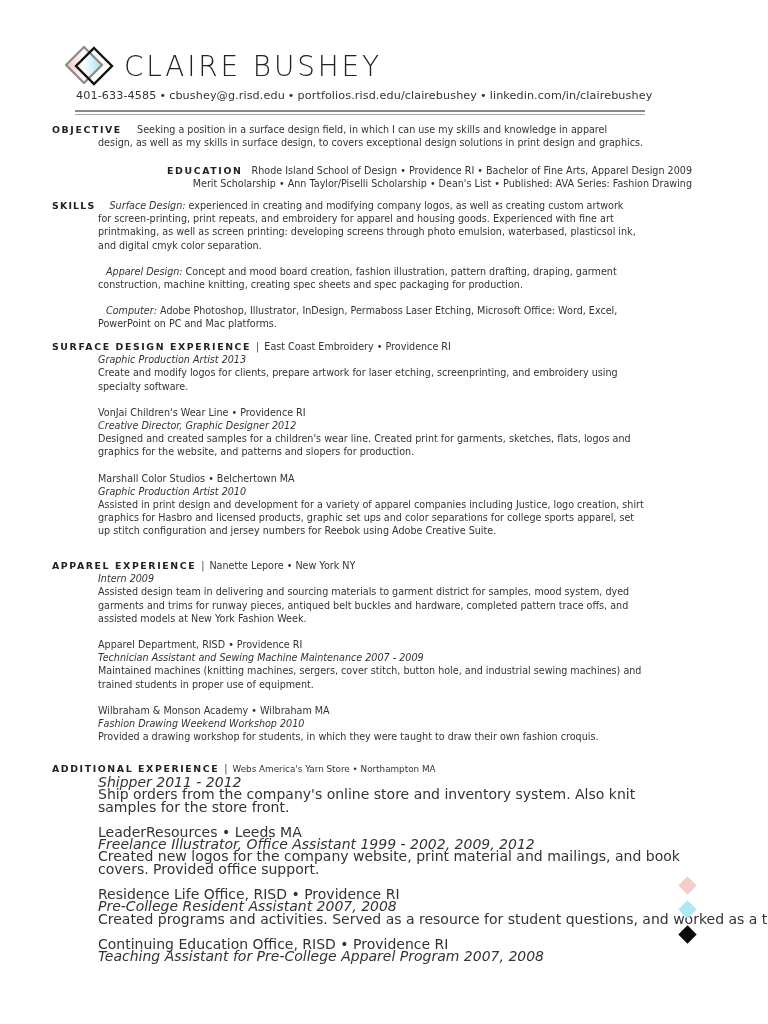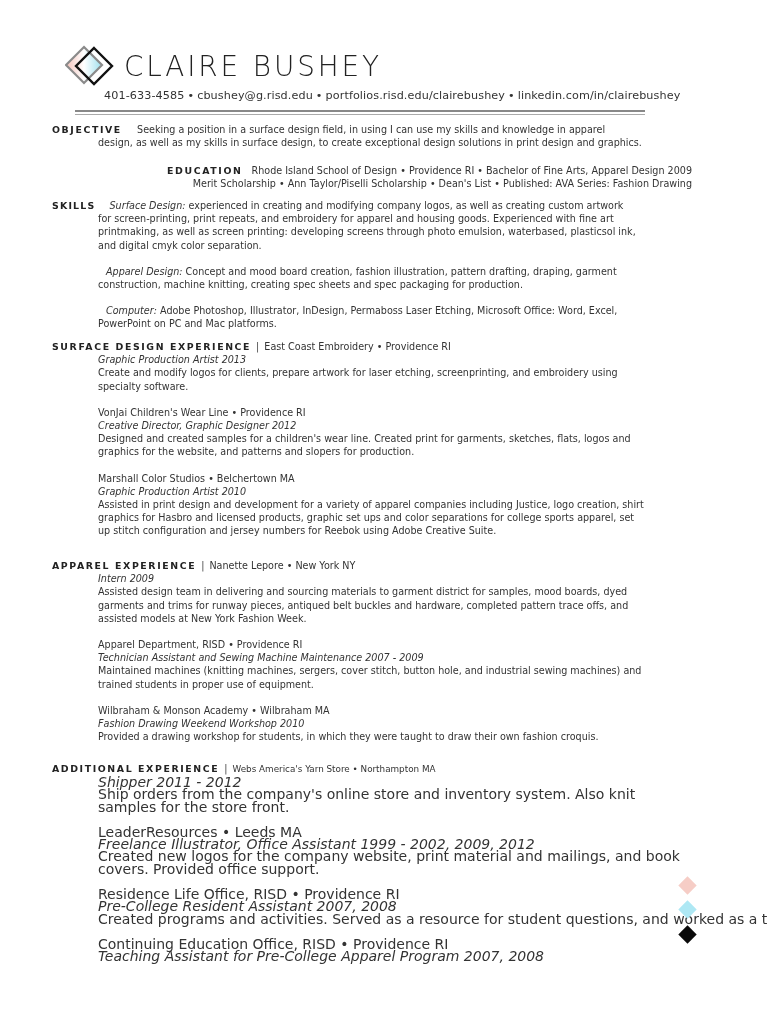--- a/index.html
+++ b/index.html
@@ -12,21 +12,21 @@
   
   .logo { position: absolute; left: 65px; top: 44px; width: 56px; height: 44px; }
   .name {
     position: absolute; left: 124px; top: 48px;
     font-family: "DejaVu Sans", sans-serif; font-weight: 300;
     font-size: 29px; letter-spacing: 3px; color: #222; line-height: 36px;
     transform: scaleX(0.96); transform-origin: left center;
   }
   .contact {
     position: absolute; left: 76px; top: 89px; width: 580px;
-    font-size: 11.2px; color: #333; white-space: nowrap; letter-spacing: 0.1px; margin-left: 28px;
+    font-size: 11.2px; color: #333; white-space: nowrap; letter-spacing: 0.1px;
   }
   .contact .sep { margin: 0 3px; }
   .rule { position: absolute; left: 75px; width: 570px; background: #888; }
   .rule.r1 { top: 110px; height: 2px; }
   .rule.r2 { top: 114px; height: 1px; background: #aaa; }
 
   
   .txt { font-size: 9.6px; line-height: 13.2px; color: #333; }
   .sec { position: absolute; }
   .head {
@@ -61,22 +61,22 @@
   <div class="name">CLAIRE BUSHEY</div>
 
   <div class="contact">
     <span>401-633-4585</span><span class="sep">•</span><span>cbushey@g.risd.edu</span><span class="sep">•</span><span>portfolios.risd.edu/clairebushey</span><span class="sep">•</span><span>linkedin.com/in/clairebushey</span>
   </div>
 
   <div class="rule r1"></div>
   <div class="rule r2"></div>
 
   <div class="sec txt" style="left:52px; top:123px; width:640px;">
-    <div><span class="head">OBJECTIVE</span>&nbsp;&nbsp;&nbsp;&nbsp;&nbsp;<span>Seeking a position in a surface design field, in using I can use my skills and knowledge in apparel</span></div>
-    <div class="indent">design, as well as my skills in surface design, to create exceptional design solutions in print design and graphics.</div>
+    <div><span class="head">OBJECTIVE</span>&nbsp;&nbsp;&nbsp;&nbsp;&nbsp;<span>Seeking a position in a surface design field, in which I can use my skills and knowledge in apparel</span></div>
+    <div class="indent">design, as well as my skills in surface design, to covers exceptional design solutions in print design and graphics.</div>
   </div>
 
   <div class="sec txt" style="left:52px; top:164px; width:640px;text-align:right;">
     <div><span class="head">EDUCATION</span>&nbsp;&nbsp;&nbsp;<span>Rhode Island School of Design • Providence RI • Bachelor of Fine Arts, Apparel Design 2009</span></div>
     <div class="indent">Merit Scholarship • Ann Taylor/Piselli Scholarship • Dean's List • Published: AVA Series: Fashion Drawing</div>
   </div>
 
   <div class="sec txt" style="left:52px; top:199px; width:640px;">
     <div><span class="head" style="letter-spacing:1.2px">SKILLS</span>&nbsp;&nbsp;<span class="it">Surface Design:</span><span> experienced in creating and modifying company logos, as well as creating custom artwork</span></div>
     <div class="indent">for screen-printing, print repeats, and embroidery for apparel and housing goods. Experienced with fine art</div>
@@ -102,21 +102,21 @@
     <div class="indent blk">Marshall Color Studios • Belchertown MA</div>
     <div class="indent it">Graphic Production Artist 2010</div>
     <div class="indent">Assisted in print design and development for a variety of apparel companies including Justice, logo creation, shirt</div>
     <div class="indent">graphics for Hasbro and licensed products, graphic set ups and color separations for college sports apparel, set</div>
     <div class="indent">up stitch configuration and jersey numbers for Reebok using Adobe Creative Suite.</div>
   </div>
 
   <div class="sec txt" style="left:52px; top:559px; width:640px;">
     <div><span class="head">APPAREL EXPERIENCE</span><span class="pipe">|</span><span>Nanette Lepore • New York NY</span></div>
     <div class="indent it">Intern 2009</div>
-    <div class="indent">Assisted design team in delivering and sourcing materials to garment district for samples, mood boards, dyed</div>
+    <div class="indent">Assisted design team in delivering and sourcing materials to garment district for samples, mood system, dyed</div>
     <div class="indent">garments and trims for runway pieces, antiqued belt buckles and hardware, completed pattern trace offs, and</div>
     <div class="indent">assisted models at New York Fashion Week.</div>
 
     <div class="indent blk">Apparel Department, RISD • Providence RI</div>
     <div class="indent it">Technician Assistant and Sewing Machine Maintenance  2007 - 2009</div>
     <div class="indent">Maintained machines (knitting machines, sergers, cover stitch, button hole, and industrial sewing machines) and</div>
     <div class="indent">trained students in proper use of equipment.</div>
 
     <div class="indent blk">Wilbraham &amp; Monson Academy • Wilbraham MA</div>
     <div class="indent it">Fashion Drawing Weekend Workshop 2010</div>

